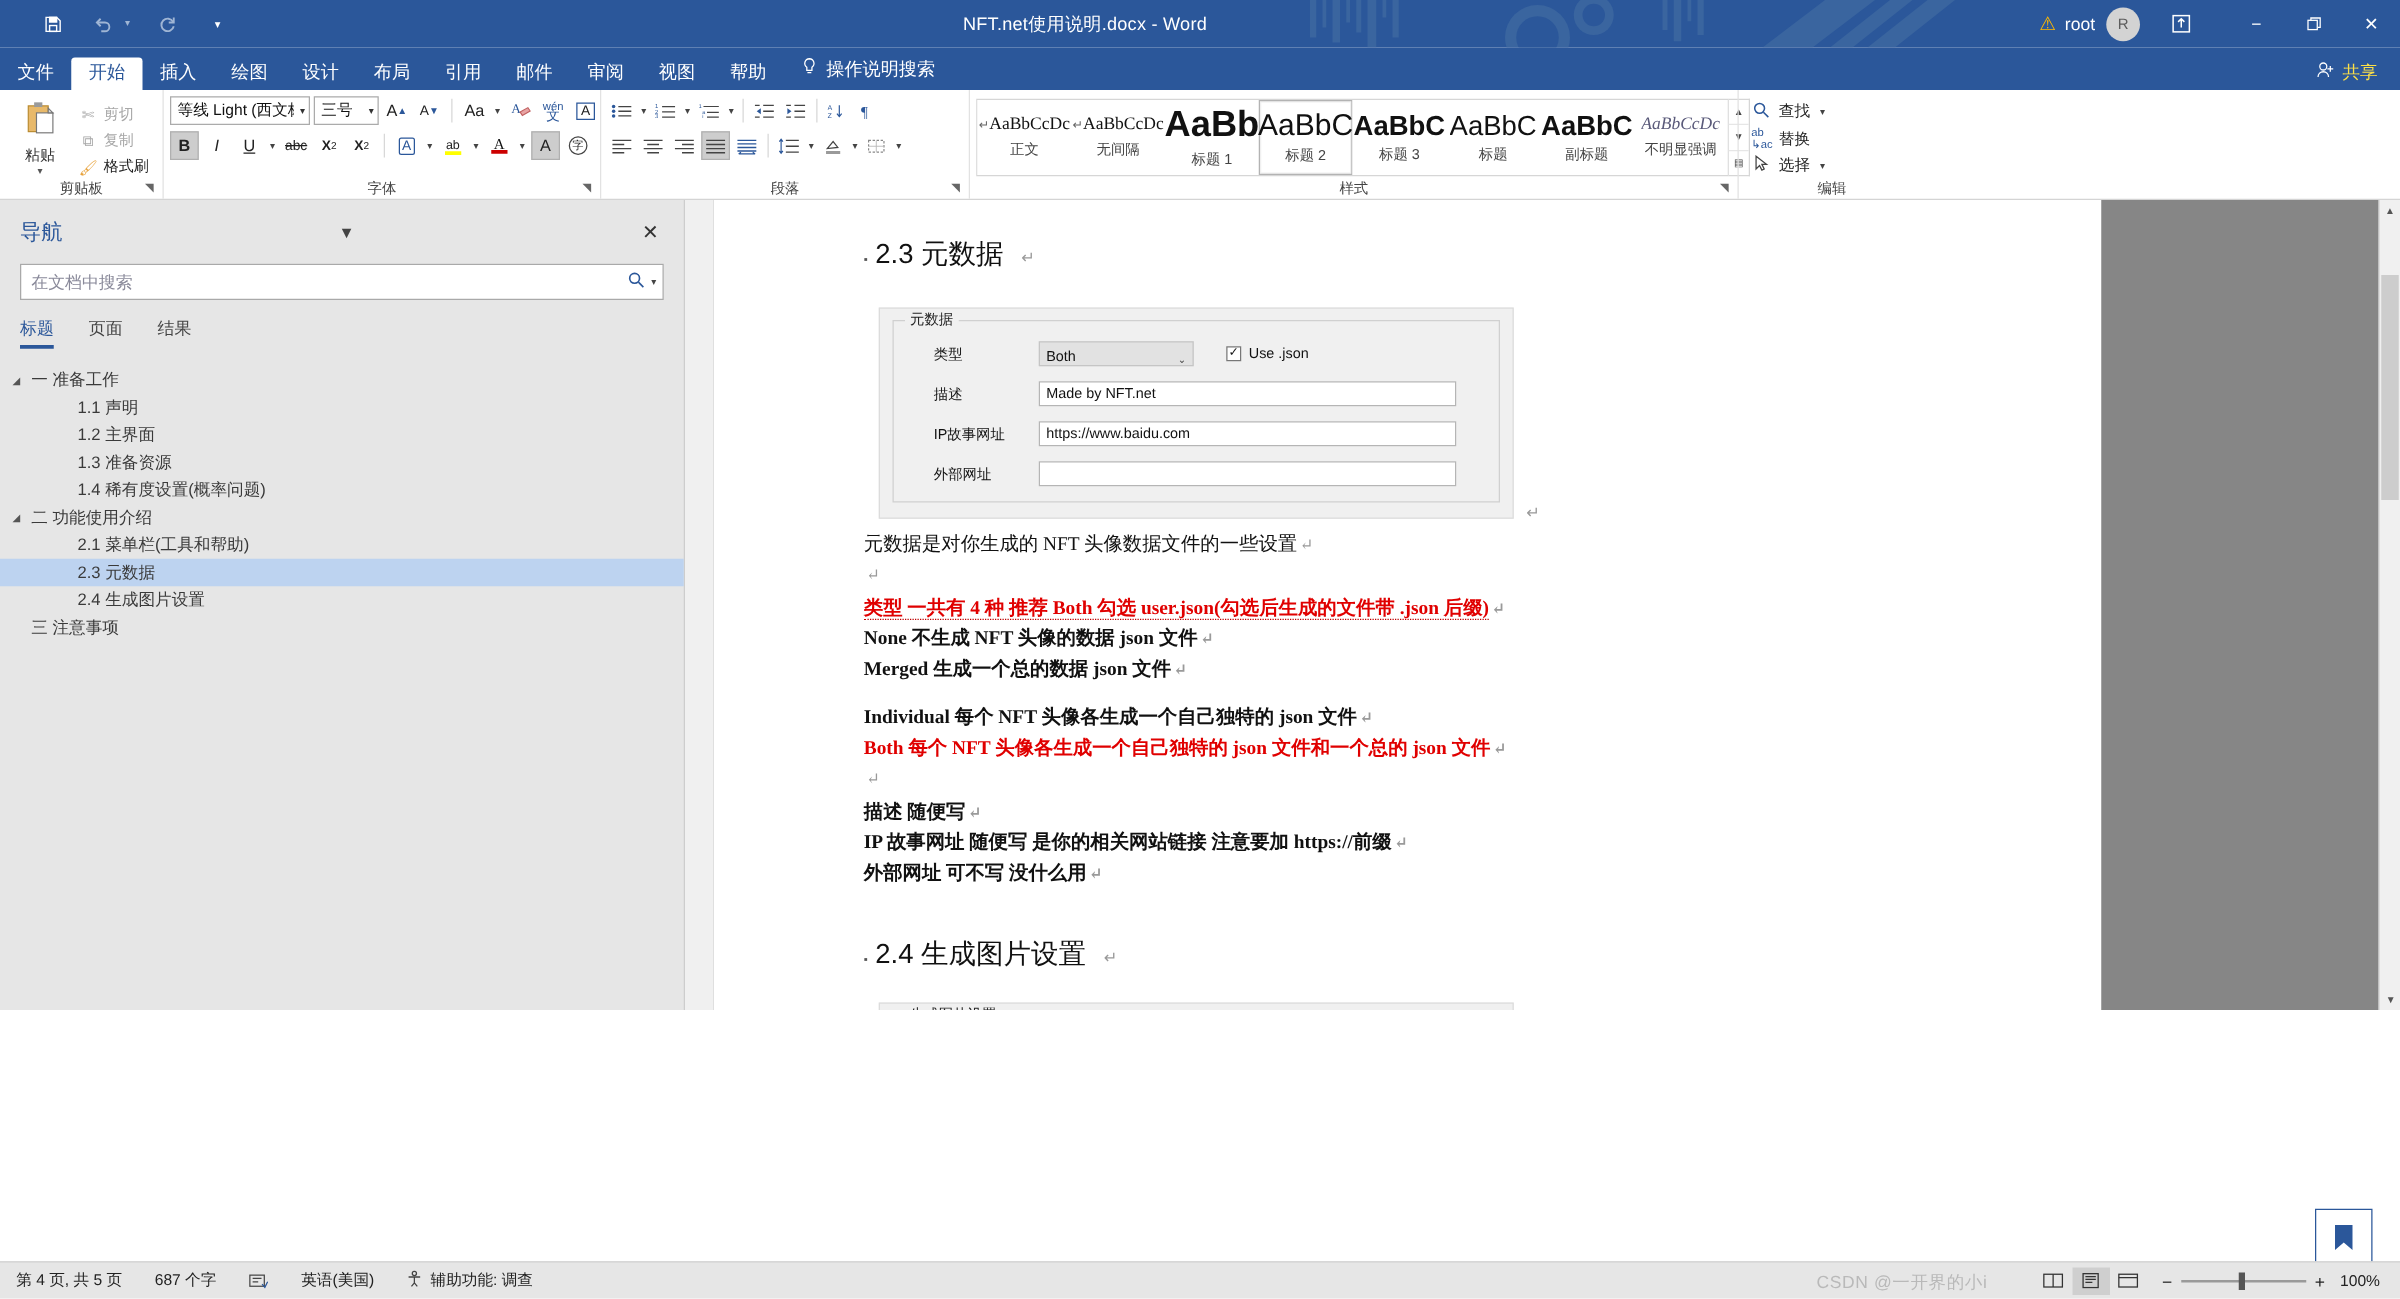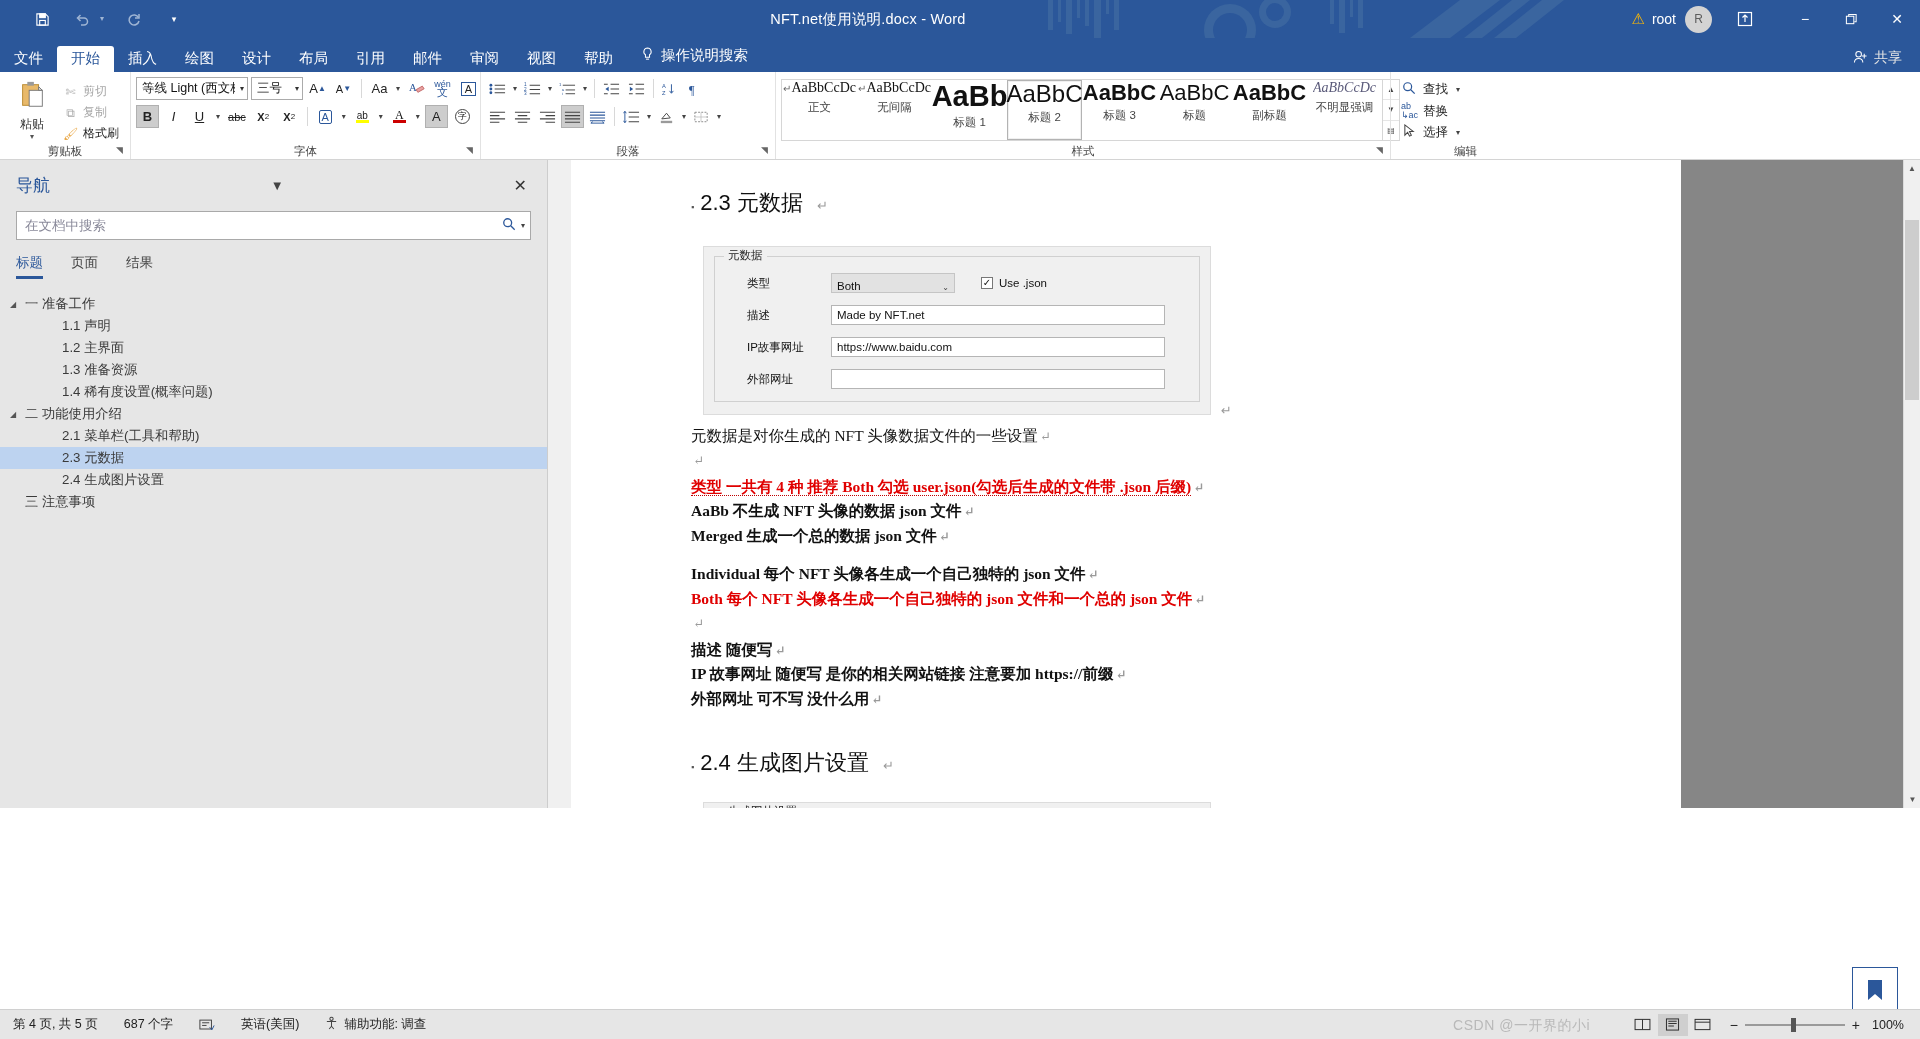--- a/index.html
+++ b/index.html
@@ -57,22 +57,22 @@
   .tab {
     padding: 5px 14px 7px 14px; color: #fff; font-size: 14.5px;
     line-height: 1; cursor: default;
   }
   .tab.active { background: #fff; color: #2b579a; border-radius: 3px 3px 0 0; }
   .tellme {
     display: flex; align-items: center; gap: 7px; color: #fff;
     font-size: 14.5px; padding: 5px 10px 7px 14px;
   }
   .share {
-    position: absolute; right: 18px; bottom: 5px; color: #e5e5e5;
-    font-size: 14px; display: flex; align-items: flex-end; gap: 6px;
+    position: absolute; right: 18px; bottom: 5px; color: #fde047;
+    font-size: 14px; display: flex; align-items: flex-start; gap: 6px;
   }
 
   
   .ribbon {
     position: absolute; top: 72px; left: 0; width: 1920px; height: 88px;
     background: #fff; border-bottom: 1px solid #d4d4d4;
     display: flex; align-items: stretch;
   }
   .rgroup { position: relative; display: flex; flex-direction: column;
             padding: 3px 5px 0 5px; }
@@ -130,21 +130,21 @@
   .para-row { display: flex; align-items: center; gap: 2px; }
   .para-row.r2 { margin-top: 5px; }
 
   
   .styles-wrap { display: flex; align-items: stretch; }
   .styles-box {
     display: flex; border: 1px solid #d6d6d6; height: 62px; background: #fff;
   }
   .style-item {
     width: 75px; display: flex; flex-direction: column; align-items: center;
-    border: 1px solid transparent;
+    justify-content: center; border: 1px solid transparent;
     background: #fff;
   }
   .style-item.selected { border-color: #b3b3b3; background: #fff; box-shadow: 0 0 0 1px #f0f0f0 inset;}
   .style-preview {
     font-family: "Liberation Serif", serif; white-space: nowrap; overflow: hidden;
     line-height: 1.05; color: #111;
   }
   .style-name { font-size: 11.5px; color: #444; margin-top: 4px; white-space: nowrap; }
   .styles-scroll {
     display: flex; flex-direction: column; justify-content: space-between;
@@ -895,21 +895,21 @@
           <span>元数据是对你生成的 NFT 头像数据文件的一些设置</span><span class="pilcrow">↵</span>
         </div>
         <div class="para" style="margin-top:2px;">
           <span class="pilcrow">↵</span>
         </div>
 
         <div class="para red" style="margin-top:4px;">
           <span class="sq">类型  一共有 4 种   推荐 Both   勾选 user.json(勾选后生成的文件带 .json 后缀)</span><span class="pilcrow">↵</span>
         </div>
         <div class="para bold" style="margin-top:2px;">
-          <span>AaBb  不生成 NFT 头像的数据 json 文件</span><span class="pilcrow">↵</span>
+          <span>None  不生成 NFT 头像的数据 json 文件</span><span class="pilcrow">↵</span>
         </div>
         <div class="para bold" style="margin-top:2px;">
           <span>Merged  生成一个总的数据 json 文件</span><span class="pilcrow">↵</span>
         </div>
         <div class="para bold" style="margin-top:16px;">
           <span>Individual  每个 NFT 头像各生成一个自己独特的 json 文件</span><span class="pilcrow">↵</span>
         </div>
         <div class="para bold" style="margin-top:2px;">
           <span style="color:#e00000">Both  每个 NFT 头像各生成一个自己独特的 json 文件和一个总的 json 文件</span><span class="pilcrow">↵</span>
         </div>

